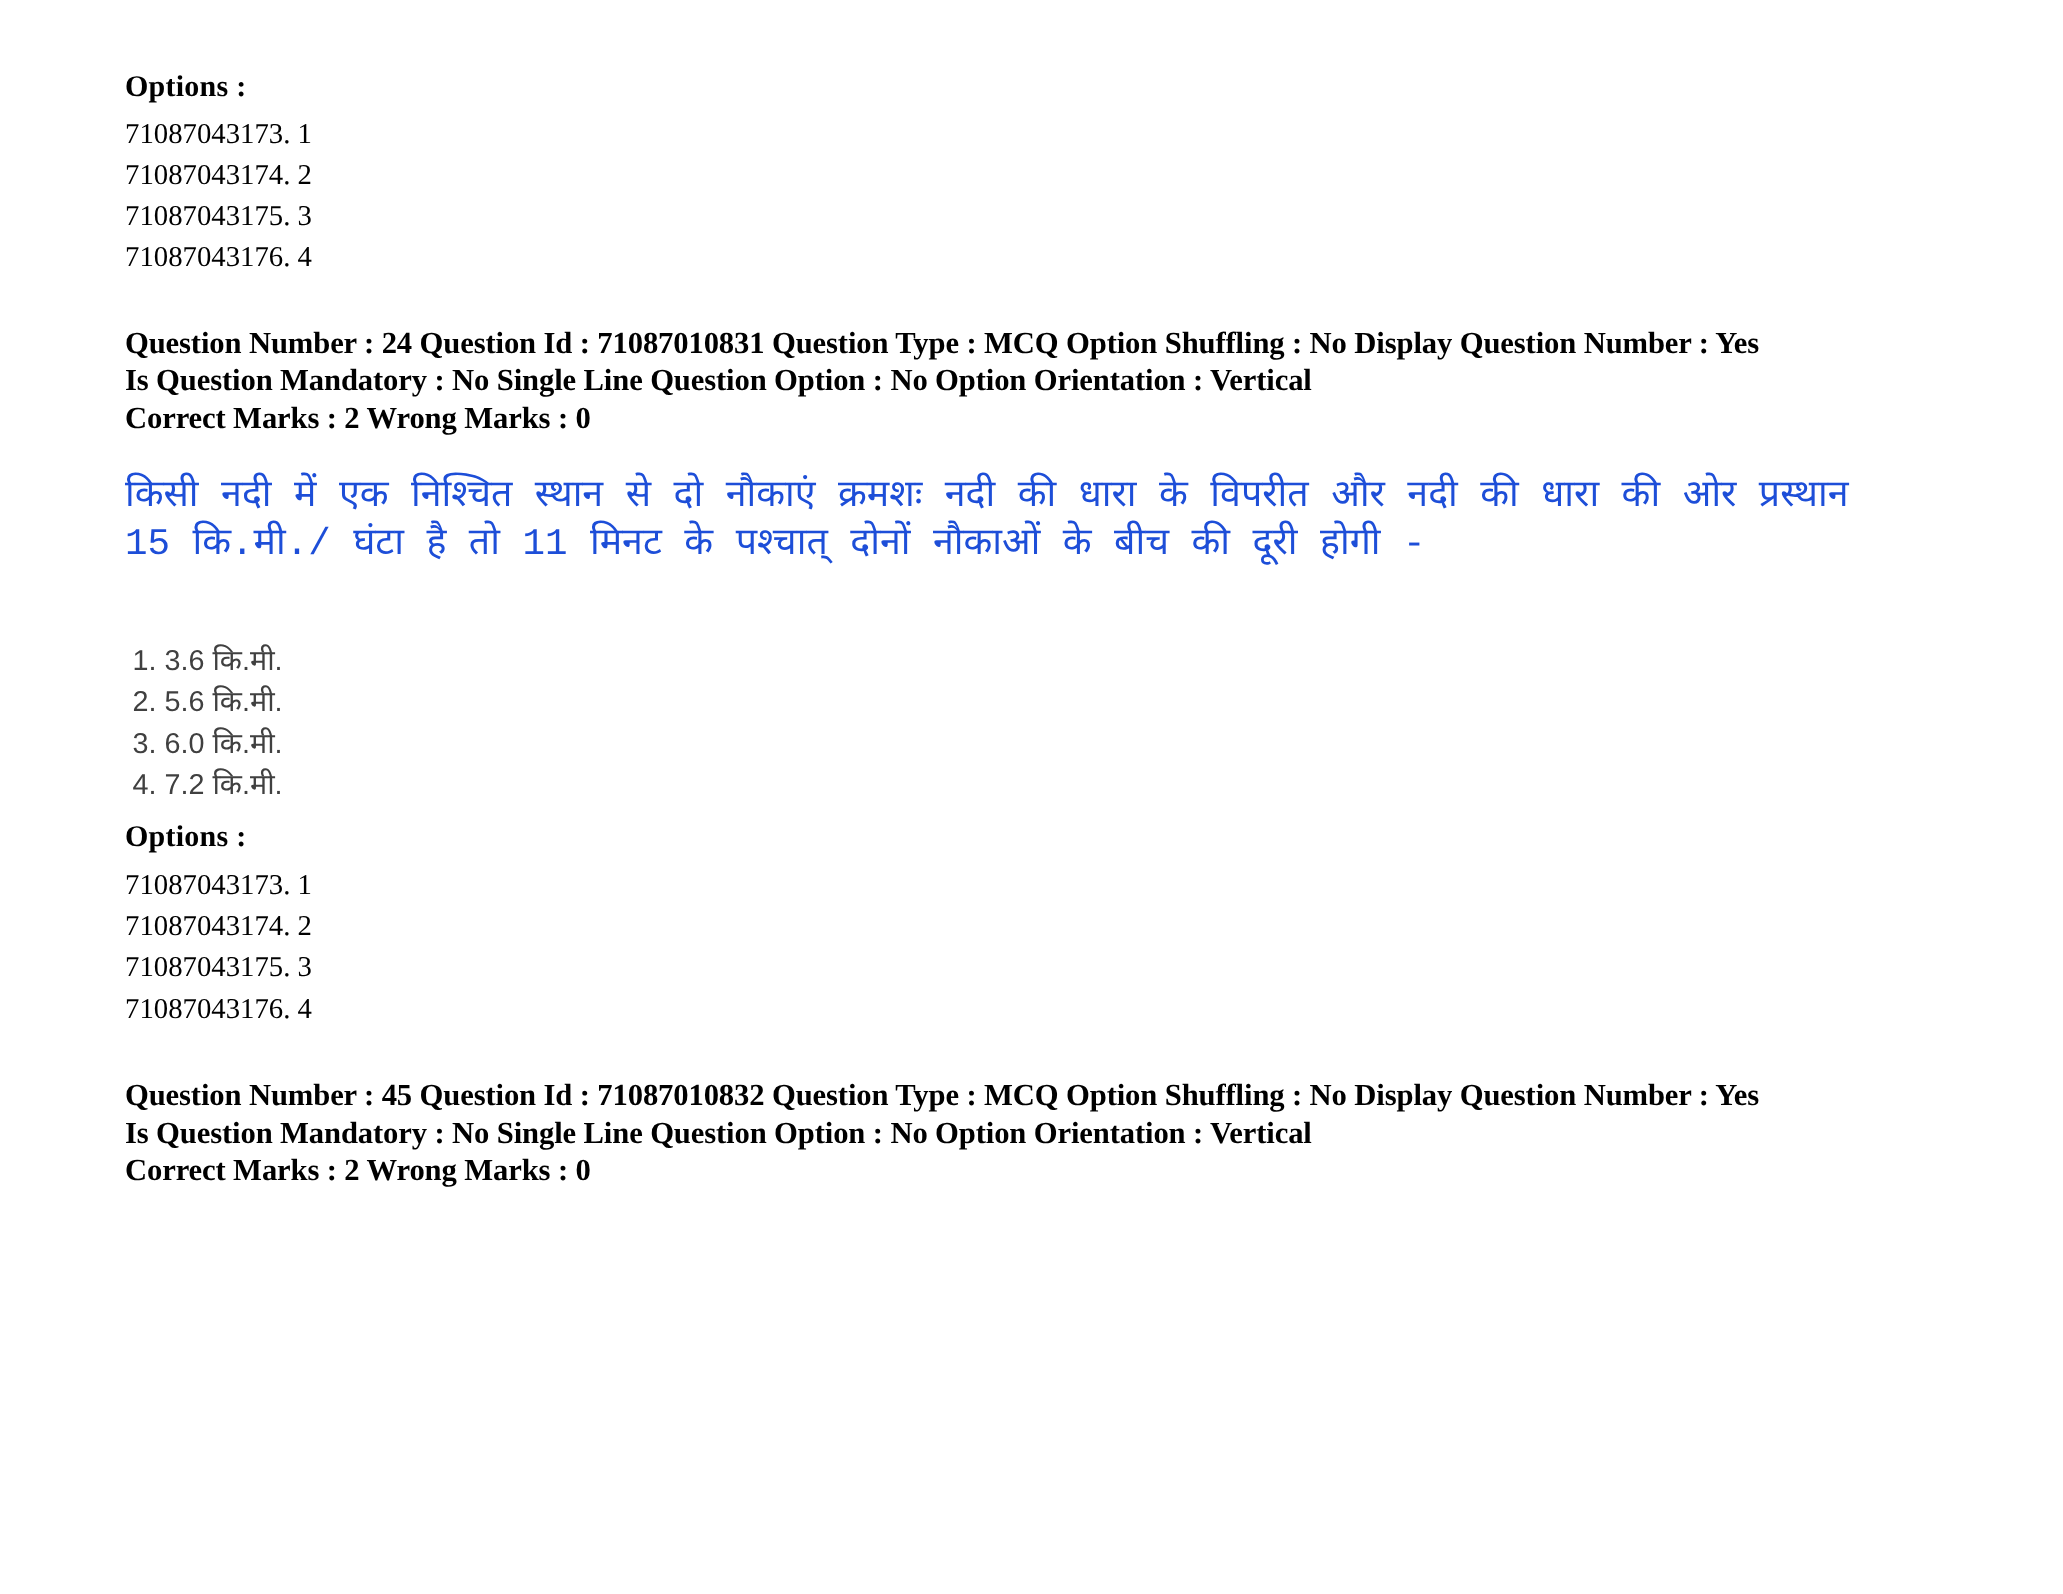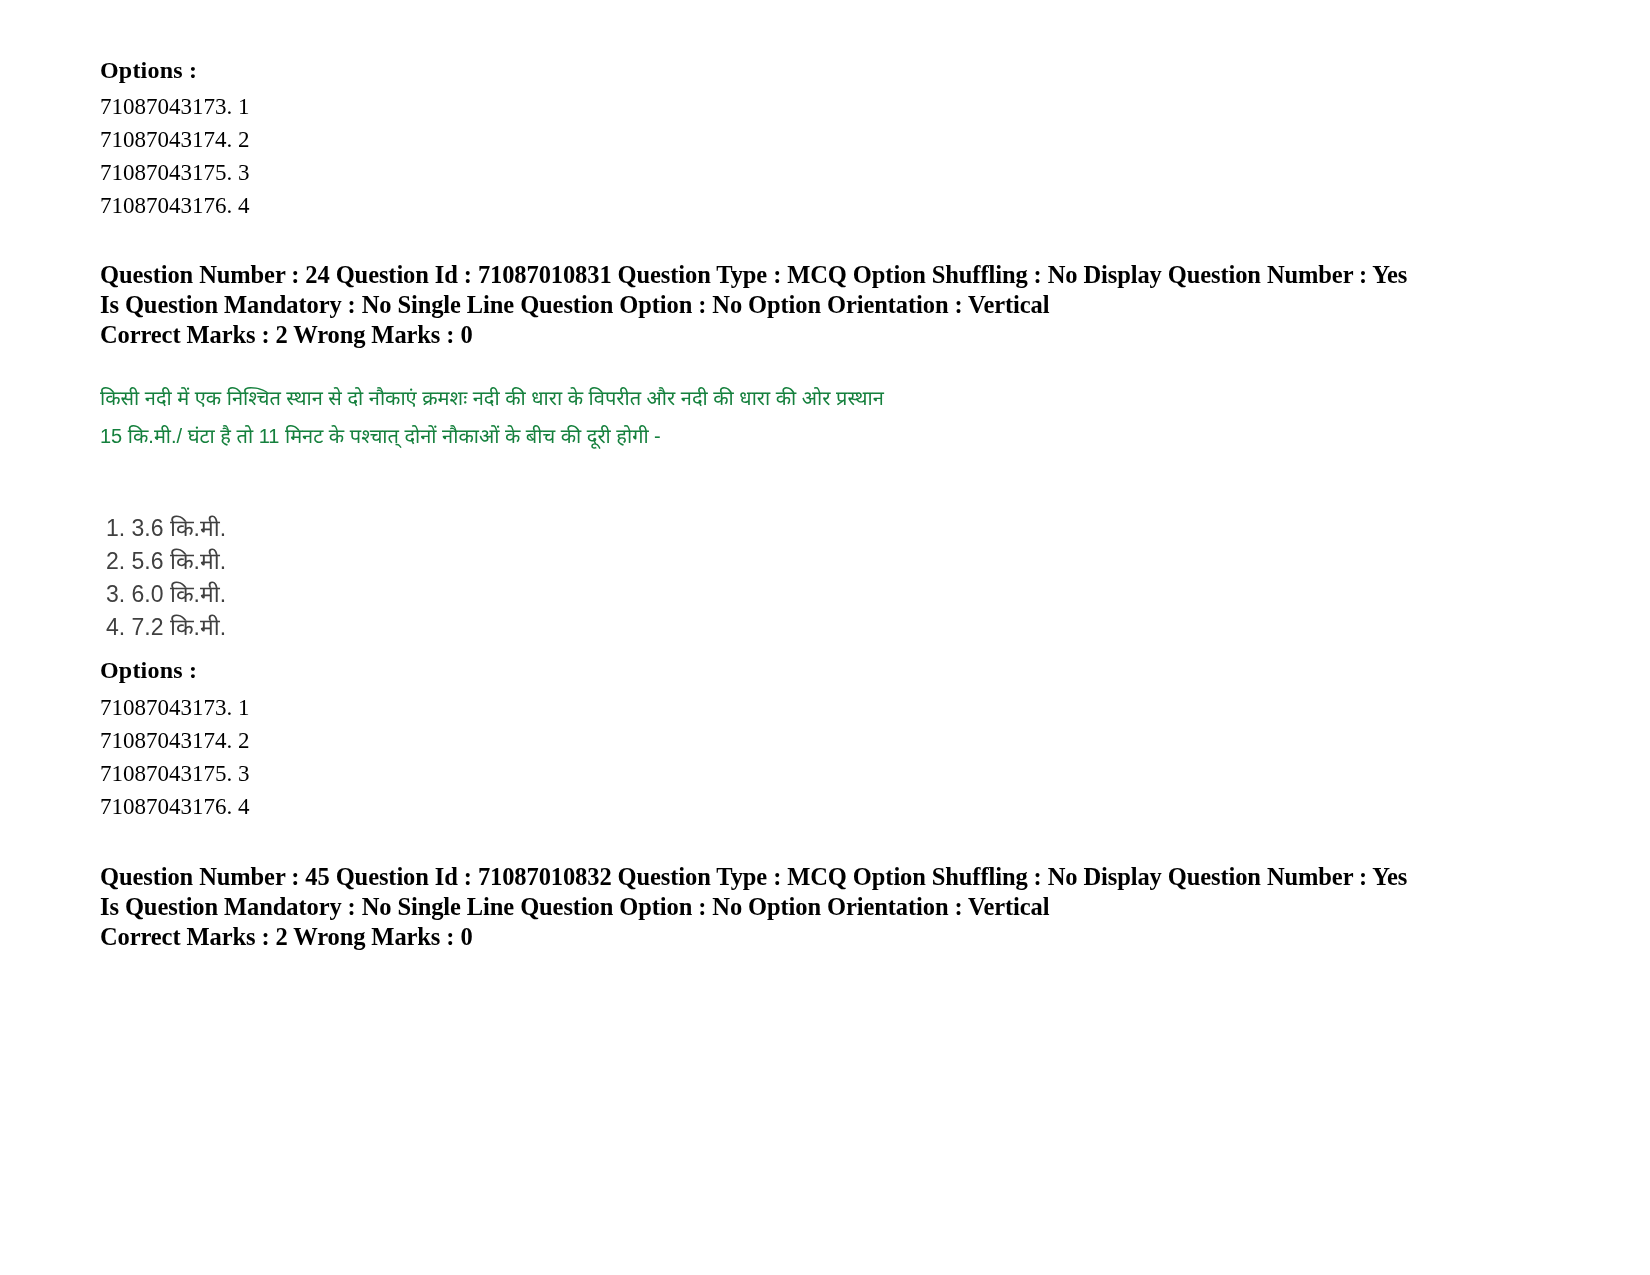--- a/index.html
+++ b/index.html
@@ -51,25 +51,25 @@
   }
   .meta-marks {
     font-weight: bold;
     font-size: 24.5px;
     line-height: 30px;
     letter-spacing: -0.1px;
   }
 
   
   .qtext {
-    font-family: Liberation Sans, sans-serif;
-    font-size: 20px;
+    font-family: Liberation Mono, monospace;
+    font-size: 30px;
     line-height: 38px;
     width: 1060px;
-    color: #15803d;
+    color: #1d4ed8;
   }
   .qtext div {
     white-space: pre;
   }
 
   .choices {
     font-family: "Liberation Sans", "DejaVu Sans", sans-serif;
     font-size: 23px;
     line-height: 33px;
     color: #404040;

